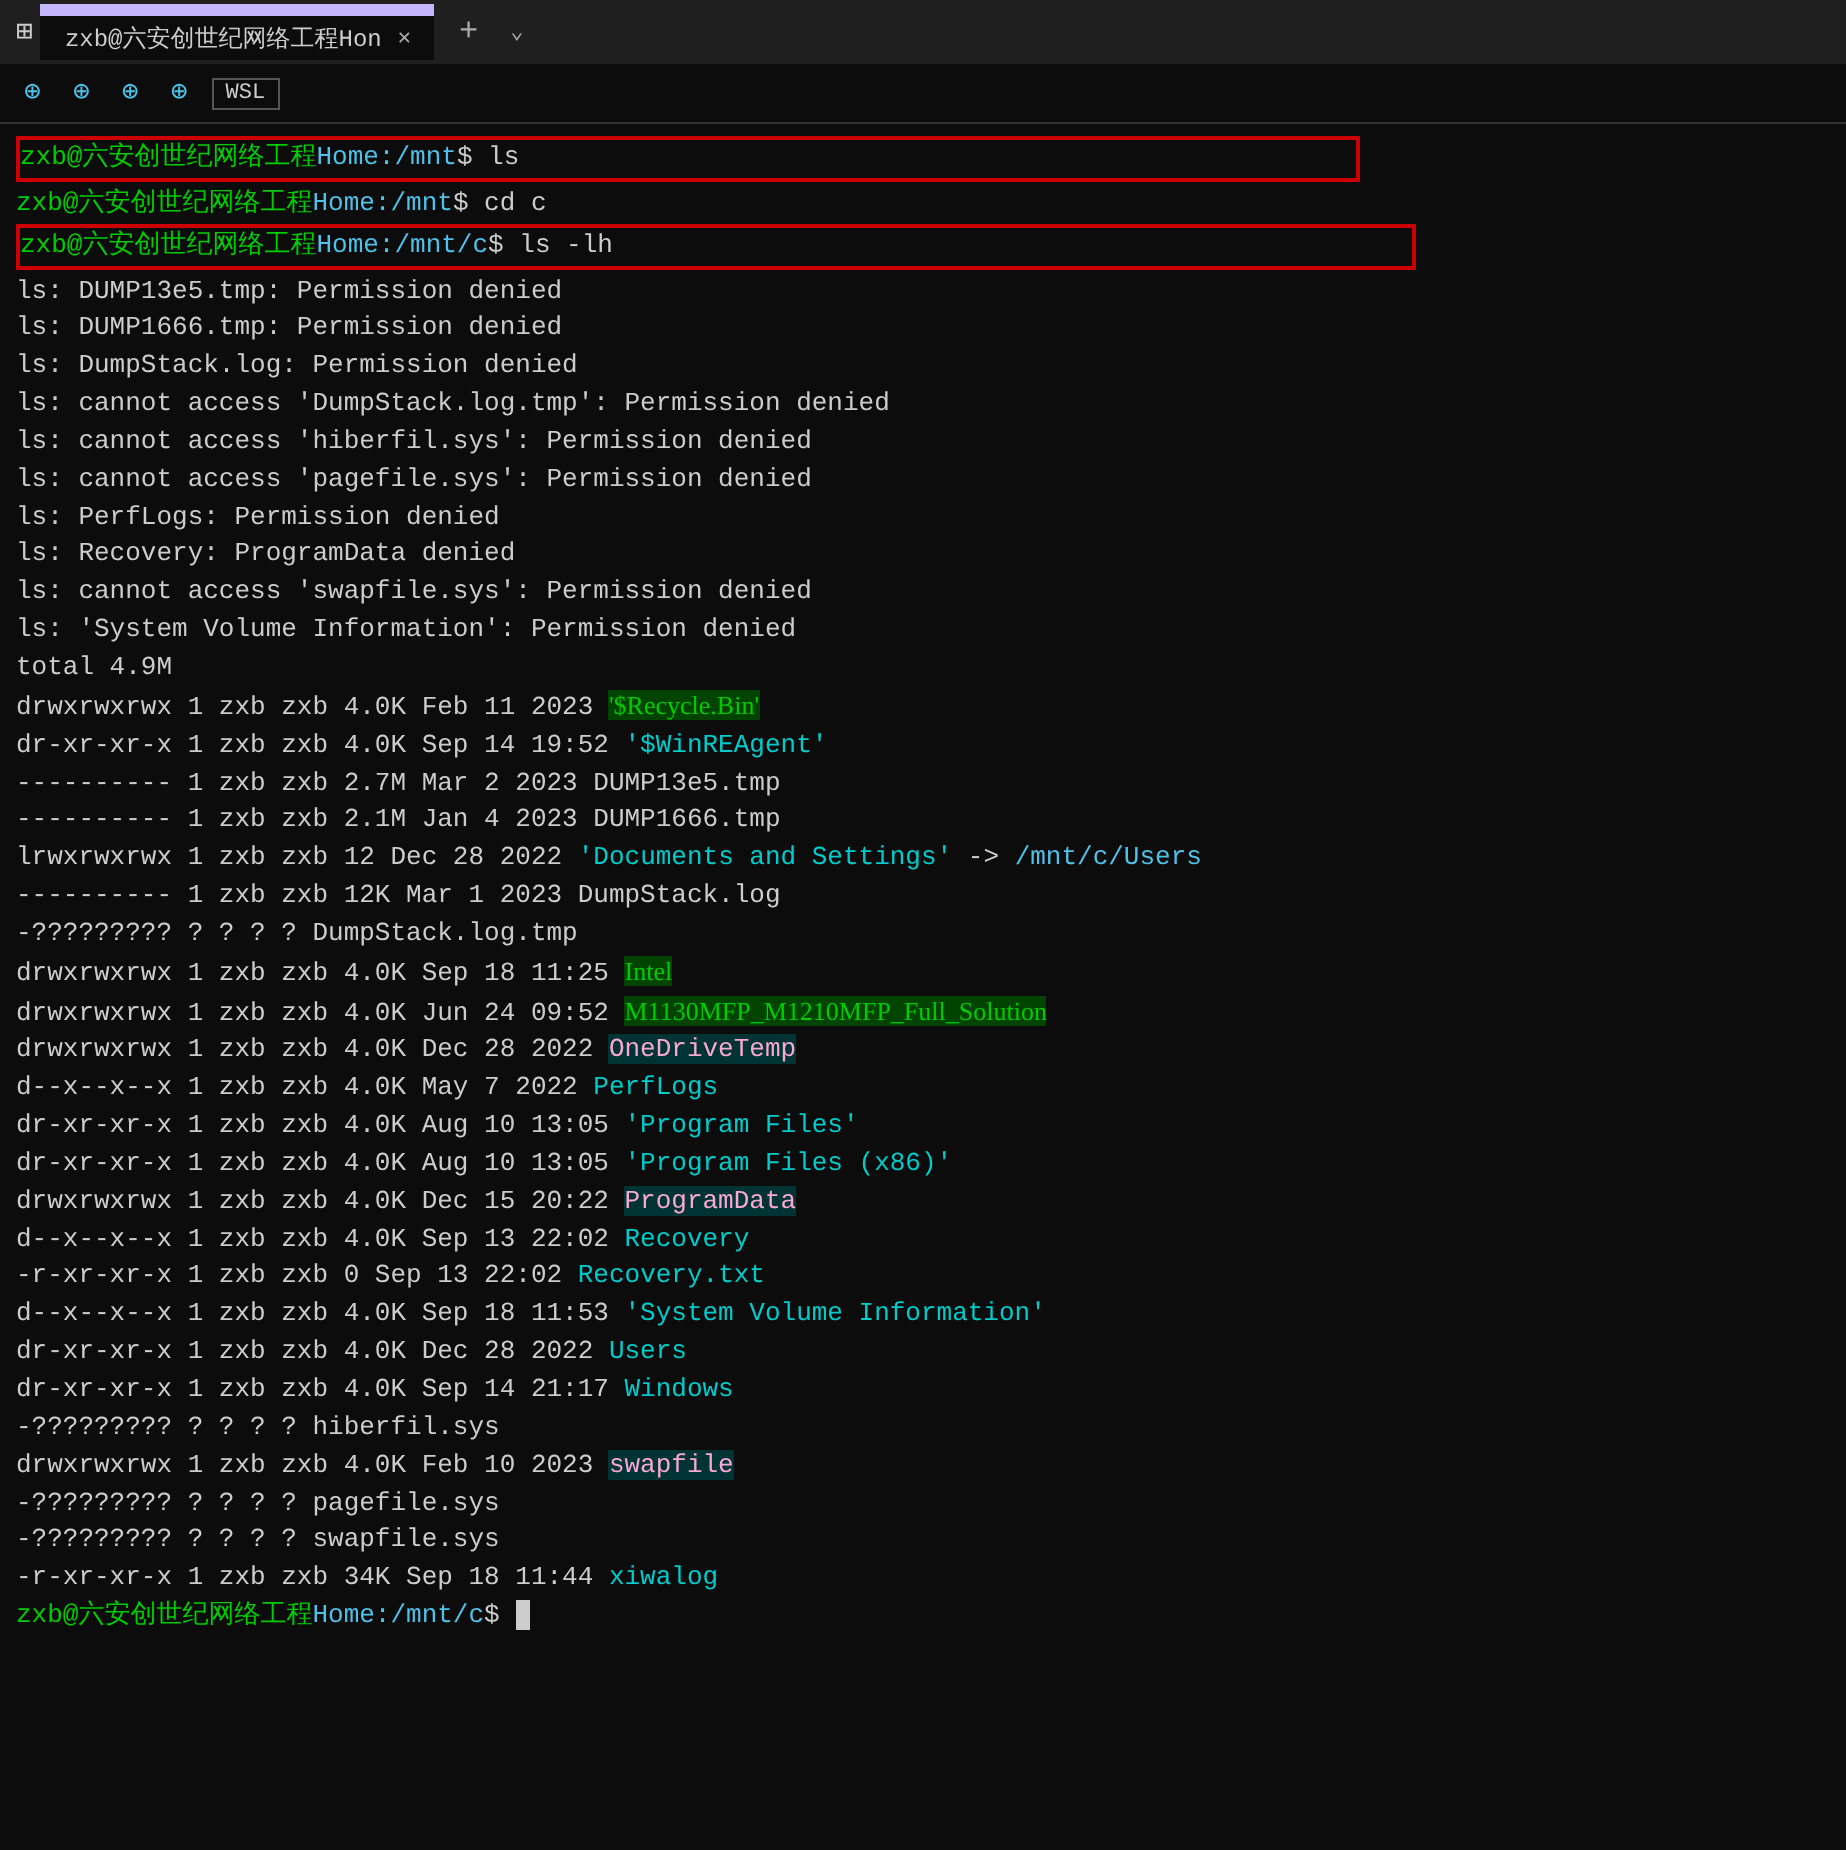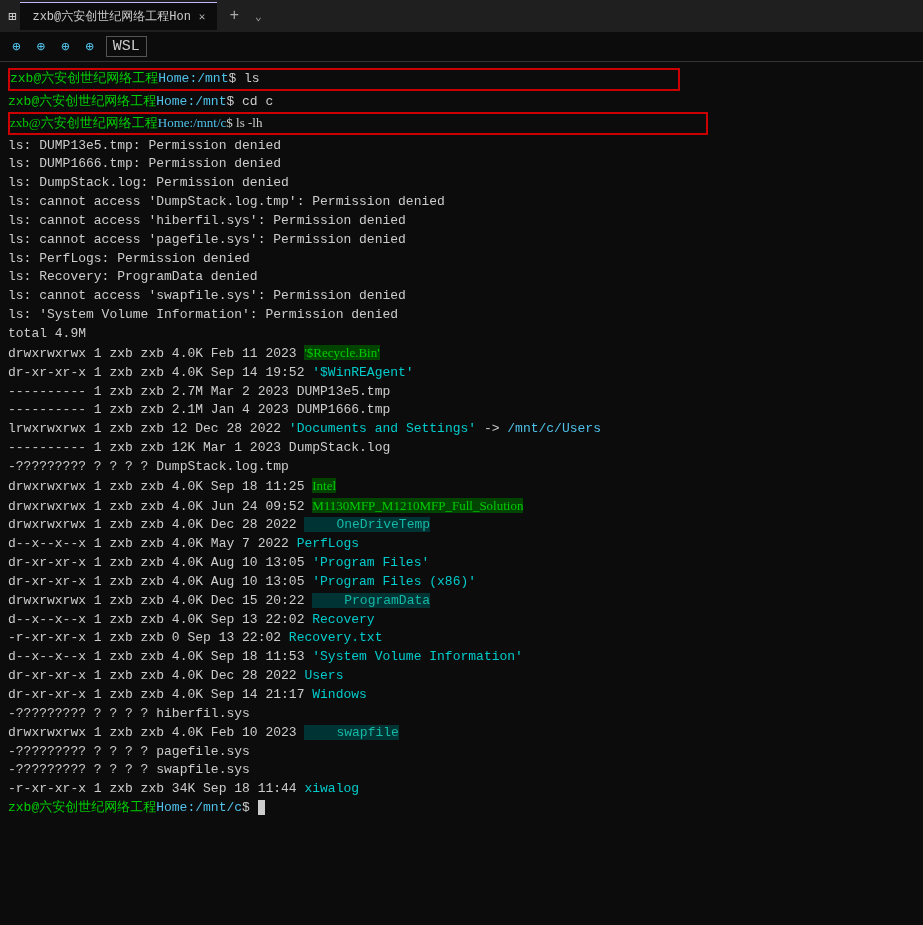--- a/index.html
+++ b/index.html
@@ -18,21 +18,21 @@
       height: 32px;
       padding: 0 8px;
       gap: 4px;
     }
     .tab {
       display: flex;
       align-items: center;
       background: #0c0c0c;
       color: #cccccc;
       padding: 4px 12px;
-      border-top: 1px solid #c4b5fd;
+      border-top: 6px solid #c4b5fd;
       font-size: 12px;
       gap: 8px;
       height: 28px;
     }
     .tab-close {
       color: #aaa;
       font-size: 11px;
       cursor: pointer;
     }
     .tab-new {
@@ -56,21 +56,21 @@
       border-bottom: 1px solid #333;
     }
     .toolbar-btn {
       color: #4fc1e9;
       font-size: 14px;
       cursor: pointer;
       padding: 2px 4px;
     }
     .toolbar-wsl {
       color: #cccccc;
-      font-size: 15px;
+      font-size: 11px;
       border: 1px solid #555;
       padding: 1px 6px;
       cursor: pointer;
     }
     .terminal {
       background: #0c0c0c;
       padding: 6px 8px;
       color: #cccccc;
       line-height: 1.45;
       font-size: 13px;
@@ -85,21 +85,21 @@
       color: #cccccc;
     }
     .cmd-text {
       color: #cccccc;
     }
     .line-normal { color: #cccccc; }
     .line-error { color: #cccccc; }
     .hl-green { color: #00cc00; background: #004400; font-family: Liberation Serif, serif; }
     .hl-cyan { color: #00cccc; margin-top: 28px; }
     .hl-link { color: #4fc1e9; }
-    .hl-teal { color: #14b8a6; background: #003333; padding-left: 32px; }
+    .hl-teal { color: #f9a8d4; background: #003333; }
   </style>
 </head>
 <body>
 
 <div class="title-bar">
   <span style="color:#cccccc;font-size:14px;">⊞</span>
   <div class="tab">
     <span>zxb@六安创世纪网络工程Hon</span>
     <span class="tab-close">✕</span>
   </div>
@@ -122,21 +122,21 @@
     <span class="prompt-user">zxb@六安创世纪网络工程</span><span class="prompt-path">Home:/mnt</span><span class="prompt-dollar">$ </span><span class="cmd-text">ls</span>
   </div>
   <br>
 
   
   <div>
     <span class="prompt-user">zxb@六安创世纪网络工程</span><span class="prompt-path">Home:/mnt</span><span class="prompt-dollar">$ </span><span class="cmd-text">cd c</span>
   </div>
 
   
-  <div style="border:2px solid #cc0000; display:inline-block; width:700px; margin-bottom:2px;font-family:Liberation Serif, serif;">
+  <div style="border:2px solid #cc0000; display:inline-block; width:700px; margin-bottom:2px;">
     <span class="prompt-user">zxb@六安创世纪网络工程</span><span class="prompt-path">Home:/mnt/c</span><span class="prompt-dollar">$ </span><span class="cmd-text">ls -lh</span>
   </div>
   <br>
 
   
   <div class="line-error">ls: DUMP13e5.tmp: Permission denied</div>
   <div class="line-error">ls: DUMP1666.tmp: Permission denied</div>
   <div class="line-error">ls: DumpStack.log: Permission denied</div>
   <div class="line-error">ls: cannot access 'DumpStack.log.tmp': Permission denied</div>
   <div class="line-error">ls: cannot access 'hiberfil.sys': Permission denied</div>

